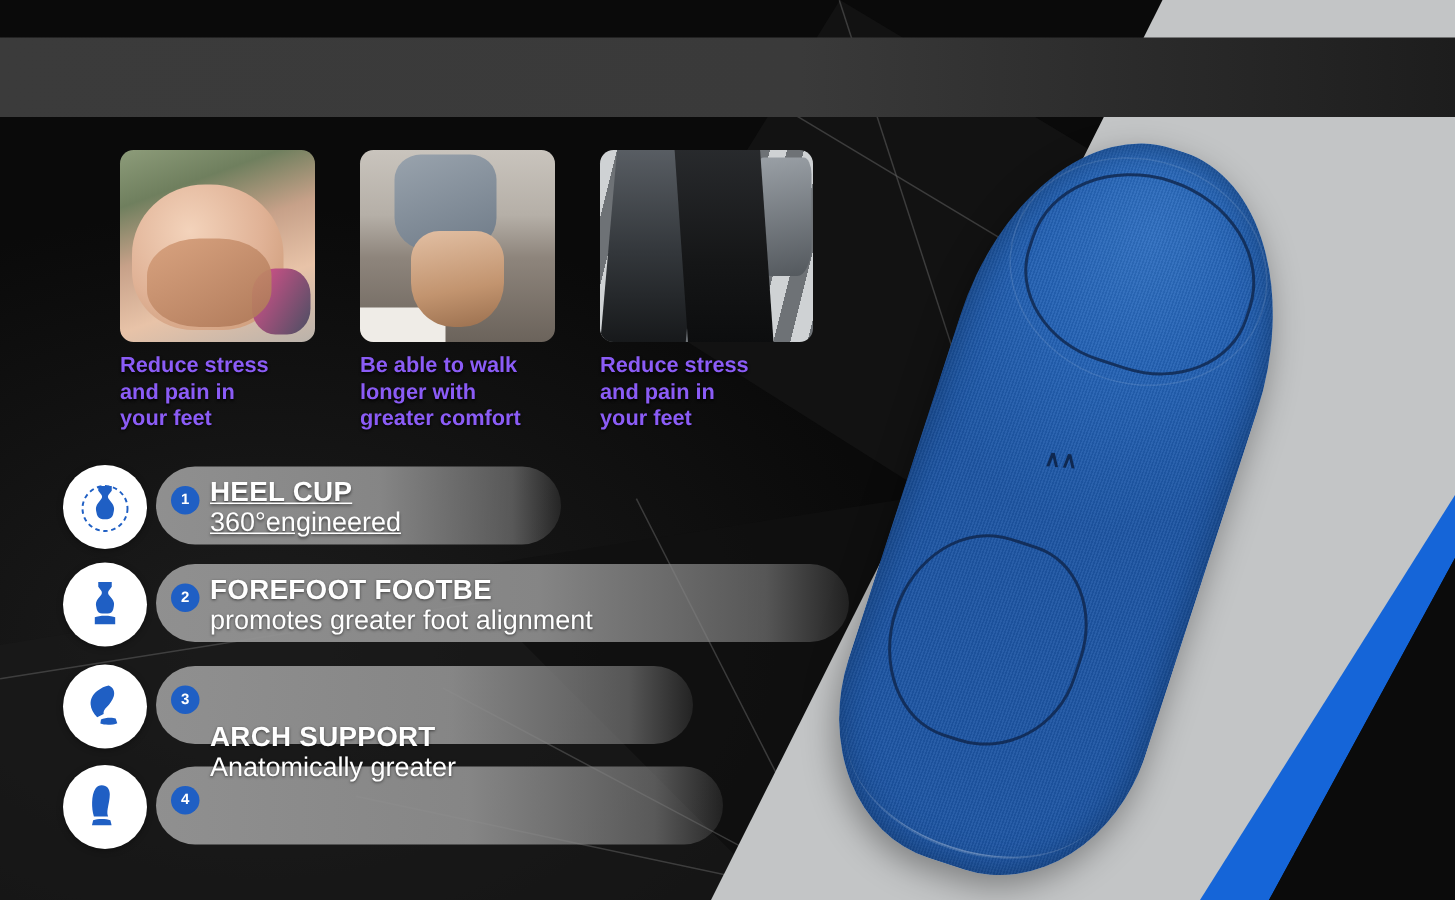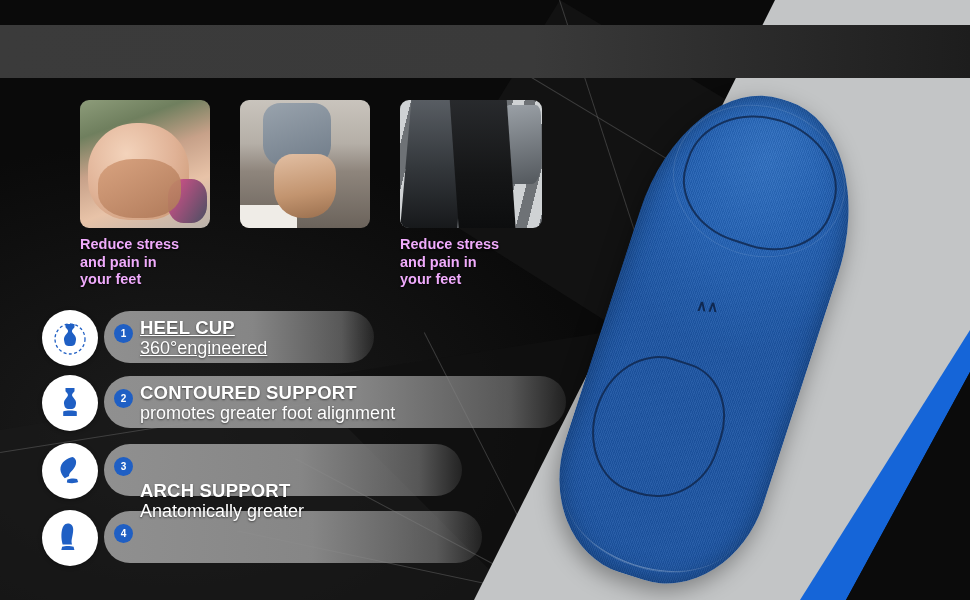--- a/index.html
+++ b/index.html
@@ -21,21 +21,21 @@
   .title{position:absolute;left:36px;top:28px;font-size:31px;font-weight:bold;
       letter-spacing:.4px;color:#ffffff;white-space:nowrap;
       text-shadow:
         0 0 2px #1f57e8, 1px 0 0 #1f57e8, -1px 0 0 #1f57e8, 0 1px 0 #1f57e8, 0 -1px 0 #1f57e8,
         2px 0 0 #1f57e8, -2px 0 0 #1f57e8, 0 2px 0 #1f57e8, 0 -2px 0 #1f57e8,
         1px 1px 0 #1f57e8, -1px -1px 0 #1f57e8, 1px -1px 0 #1f57e8, -1px 1px 0 #1f57e8,
         0 0 9px rgba(40,95,235,.9);}
 
   
   .thumb{position:absolute;border-radius:9px;overflow:hidden;}
-  .cap{position:absolute;color:#f0abfc;font-size:14.5px;line-height:17.5px;font-weight:600;
+  .cap{position:absolute;color:#8b5cf6;font-size:14.5px;line-height:17.5px;font-weight:600;
       text-shadow:0 1px 2px rgba(0,0,0,.9);}
 
   
   .p1{background:linear-gradient(160deg,#8d9c7a 0%,#6f7f5e 22%,#c7a189 45%,#e8c3a8 70%,#b9b2ab 100%);}
   .p1:before{content:"";position:absolute;left:6%;top:18%;width:78%;height:76%;border-radius:48% 48% 40% 40%;
       background:radial-gradient(ellipse at 38% 32%,#f3d3bb 0%,#e0b296 55%,#c7946f 100%);}
   .p1:after{content:"";position:absolute;left:14%;top:46%;width:64%;height:46%;border-radius:42%;
       background:linear-gradient(150deg,rgba(215,160,124,.95),rgba(172,118,86,.9));}
   .p1 .acc{position:absolute;right:2%;bottom:4%;width:30%;height:34%;border-radius:40%;
       background:linear-gradient(120deg,#e0518c,#4a4f63);}
@@ -154,20 +154,25 @@
   </div>
   <div class="thumb p3" style="left:400px;top:100px;width:142px;height:128px;">
     <span class="acc"></span>
   </div>
 
   <div class="cap" style="left:80px;top:236px;width:140px;">
     <div>Reduce stress</div>
     <div>and pain in</div>
     <div>your feet</div>
   </div>
+  <div class="cap" style="left:240px;top:236px;width:155px;">
+    <div>Be able to walk</div>
+    <div>longer with</div>
+    <div>greater comfort</div>
+  </div>
   <div class="cap" style="left:400px;top:236px;width:150px;">
     <div>Reduce stress</div>
     <div>and pain in</div>
     <div>your feet</div>
   </div>
 
   <div class="feat" style="left:42px;top:310px;width:290px;">
     <div class="pill" style="width:270px;"></div>
     <div class="ic">
       <svg width="40" height="40" viewBox="0 0 40 40" aria-hidden="true">
@@ -185,21 +190,21 @@
   <div class="feat" style="left:42px;top:375px;width:480px;">
     <div class="pill" style="width:462px;"></div>
     <div class="ic">
       <svg width="40" height="40" viewBox="0 0 40 40" aria-hidden="true">
         <path d="M15.5 5 h9 v3.2 l-1.9 2.4 c-.7.9-.7 2.1 0 3 l2.2 2.8 c1.1 1.4 1.5 3.1 1.1 4.8 l-.4 1.9 c-.4 1.7-1.9 2.9-3.6 2.9 h-3.8 c-1.7 0-3.2-1.2-3.6-2.9 l-.4-1.9 c-.4-1.7 0-3.4 1.1-4.8 l2.2-2.8 c.7-.9.7-2.1 0-3 L15.5 8.2 Z" fill="#1f5fc4"></path>
         <path d="M13.2 28.5 c2.6-1.4 11-1.4 13.6 0 v4.6 H13.2 Z" fill="#1f5fc4"></path>
       </svg>
     </div>
     <div class="num" style="left:72px;top:14px;">2</div>
     <div class="txtwrap" style="left:98px;top:8px;">
-      <div class="ttl">CONTOURED SUPPORT</div>
+      <div class="ttl">FOREFOOT FOOTBE</div>
       <div class="sub">promotes greater foot alignment</div>
     </div>
   </div>
 
   <div class="feat" style="left:42px;top:443px;width:375px;">
     <div class="pill" style="width:358px;"></div>
     <div class="ic">
       <svg width="40" height="40" viewBox="0 0 40 40" aria-hidden="true">
         <path d="M22.5 6 c3.4 1.4 4.2 4.4 3.3 7.4 -.8 2.6-2.6 5-4.6 7 -1.7 1.7-2.4 3.2-2.1 4.6 l-4.3 2.2 c-2.6-2.6-4.2-5.6-4.4-8.7 -.2-3.6 1.6-6.7 4.6-9 2.3-1.7 5-3.2 7.5-3.5 Z" fill="#1f5fc4"></path>
         <path d="M17.3 28.6 c2.4-1.1 7.4-1.6 9.8-.6 l1.1 3.1 c-2.9 1.3-8.2 1.5-11.3.3 Z" fill="#1f5fc4"></path>

